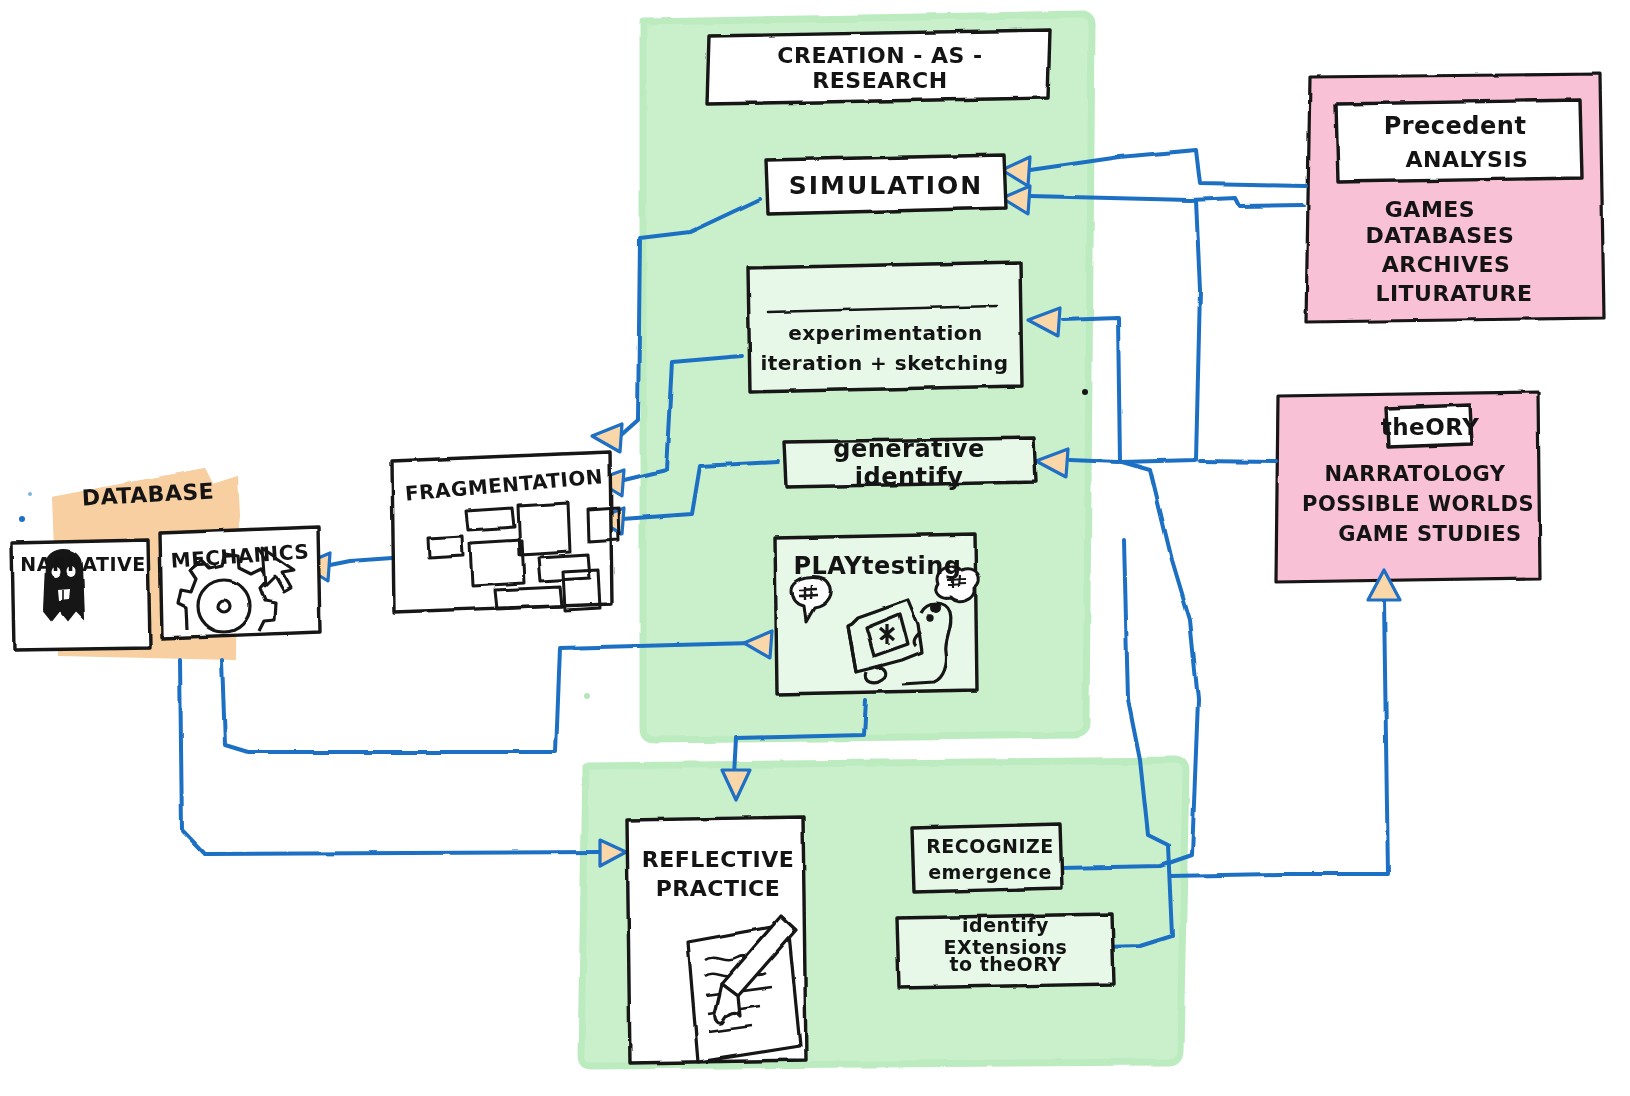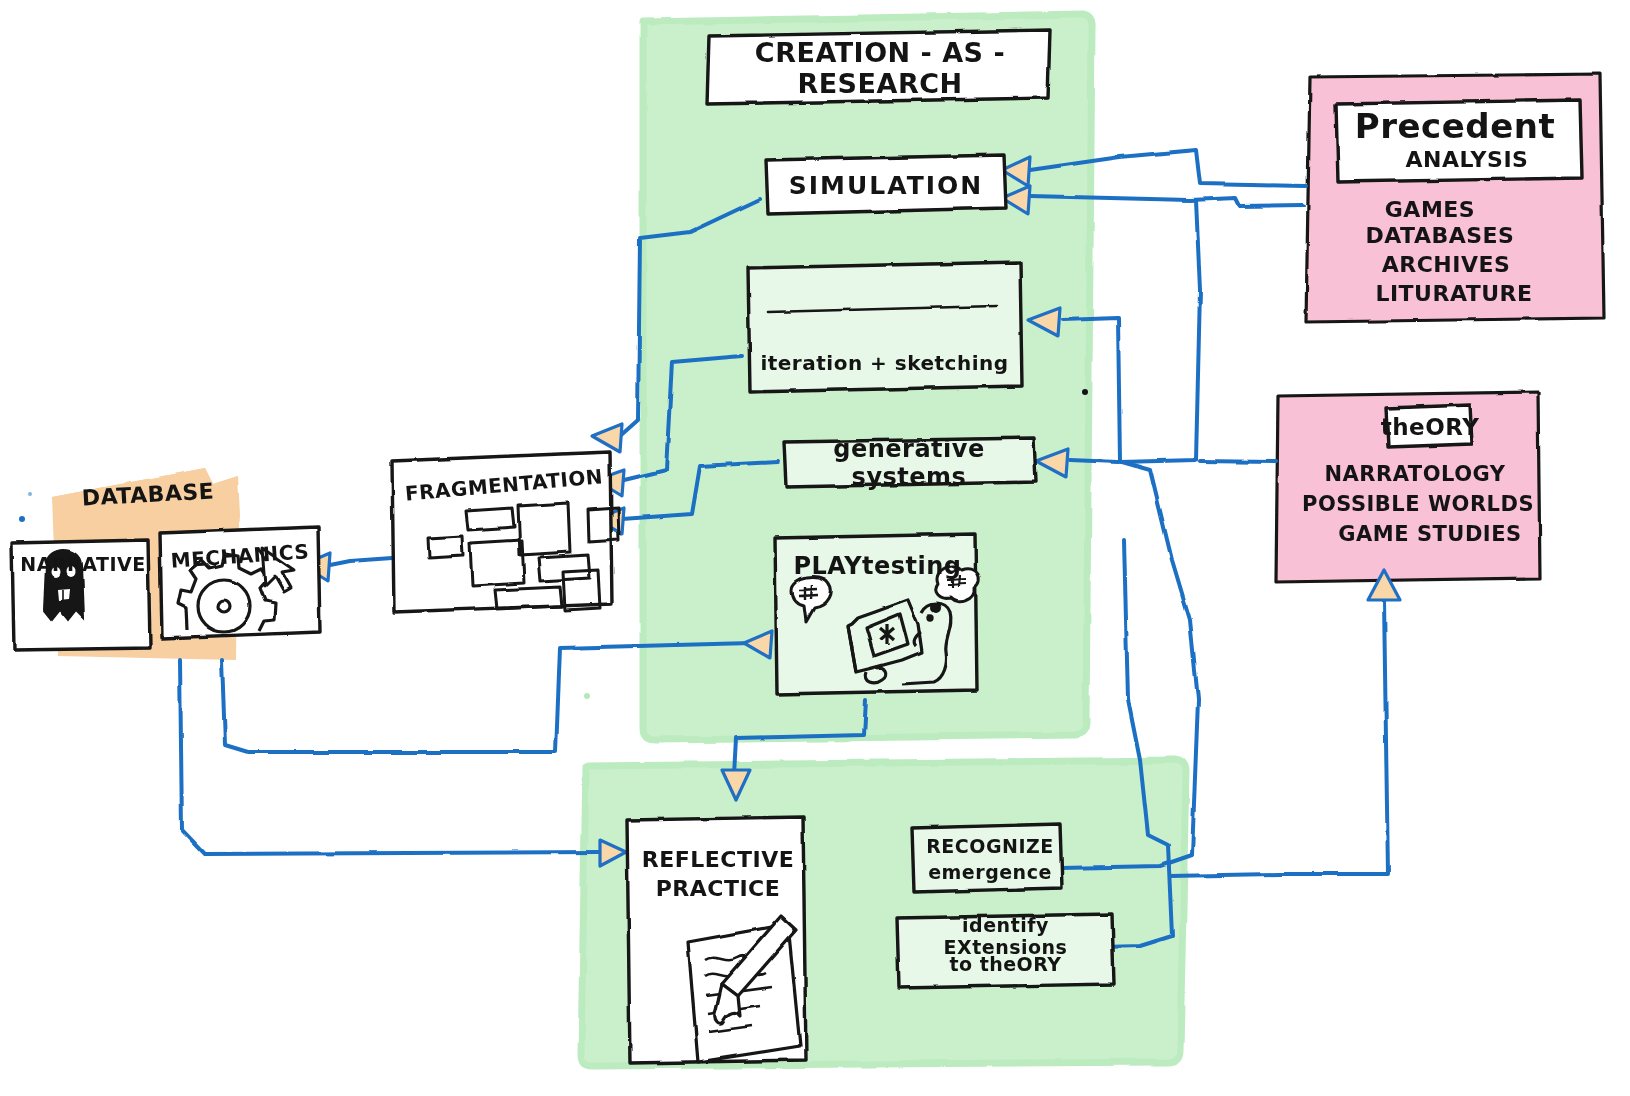--- a/index.html
+++ b/index.html
@@ -201,48 +201,49 @@
       <path d="M705 960 C715 953 725 965 736 958 C746 952 756 963 766 957" fill="none" stroke-width="2.6"></path>
       <path d="M705 976 C715 969 725 981 736 974 C746 968 756 979 766 973" fill="none" stroke-width="2.6"></path>
       <path d="M706 996 L772 987" fill="none" stroke-width="2.6"></path>
       <path d="M708 1014 L760 1006" fill="none" stroke-width="2.6"></path>
       <path d="M709 1032 L752 1026" fill="none" stroke-width="2.6"></path>
       <path d="M781 916 L796 930 L738 996 L722 984 Z"></path>
       <path d="M738 996 L722 984 L716 1010 C712 1020 720 1028 724 1020 C728 1012 736 1010 740 1016 Z"></path>
     </g>
   </svg>
 
-  <div class="lbl hand up" style="left:720px;top:38px;width:320px;height:60px;font-size:27px;">CREATION - AS - RESEARCH</div>
+  <div class="lbl hand up" style="left:720px;top:38px;width:320px;height:60px;font-size:22px;">CREATION - AS - RESEARCH</div>
 
   <div class="lbl hand up" style="left:776px;top:160px;width:220px;height:50px;font-size:25px;letter-spacing:2px;">SIMULATION</div>
 
+  <div class="lbl hand" style="left:758px;top:318px;width:255px;height:30px;font-size:20px;font-weight:600;">experimentation</div>
   <div class="lbl hand" style="left:752px;top:348px;width:265px;height:30px;font-size:20px;font-weight:600;">iteration + sketching</div>
 
-  <div class="lbl hand" style="left:790px;top:442px;width:238px;height:42px;font-size:24px;">generative systems</div>
+  <div class="lbl hand" style="left:790px;top:442px;width:238px;height:42px;font-size:24px;">generative identify</div>
 
   <div class="lbl hand" style="left:790px;top:548px;width:175px;height:36px;font-size:24px;">PLAYtesting</div>
 
   <div class="lbl hand up" style="left:404px;top:468px;width:200px;height:34px;font-size:20px;transform:rotate(-5deg);">FRAGMENTATION</div>
 
   <div class="lbl hand up" style="left:58px;top:477px;width:180px;height:34px;font-size:22px;transform:rotate(-3deg);">DATABASE</div>
 
   <div class="lbl hand up" style="left:18px;top:548px;width:130px;height:32px;font-size:19px;">NARRATIVE</div>
 
   <div class="lbl hand up" style="left:166px;top:540px;width:148px;height:32px;font-size:20px;transform:rotate(-4deg);">MECHANICS</div>
 
   <div class="lbl hand up" style="left:634px;top:843px;width:168px;height:32px;font-size:22px;">ReFLECtiVE</div>
   <div class="lbl hand up" style="left:634px;top:872px;width:168px;height:32px;font-size:22px;">PRACtiCE</div>
 
   <div class="lbl hand up" style="left:920px;top:832px;width:140px;height:28px;font-size:19px;">RECOGNIZE</div>
   <div class="lbl hand" style="left:920px;top:858px;width:140px;height:28px;font-size:19px;">emergence</div>
 
   <div class="lbl hand" style="left:903px;top:922px;width:205px;height:28px;font-size:19px;">identify EXtensions</div>
   <div class="lbl hand" style="left:903px;top:950px;width:205px;height:28px;font-size:19px;">to theORY</div>
 
-  <div class="lbl hand" style="left:1340px;top:106px;width:230px;height:40px;font-size:34px;">Precedent</div>
+  <div class="lbl hand" style="left:1340px;top:106px;width:230px;height:40px;font-size:24px;">Precedent</div>
   <div class="lbl hand up" style="left:1352px;top:142px;width:230px;height:34px;font-size:22px;">ANALYSIS</div>
   <div class="lbl hand up" style="left:1330px;top:185px;width:200px;height:32px;font-size:22px;margin-top:8px;">GAMES</div>
   <div class="lbl hand up" style="left:1330px;top:219px;width:220px;height:32px;font-size:22px;text-align:center;">DATABASES</div>
   <div class="lbl hand up" style="left:1336px;top:248px;width:220px;height:32px;font-size:22px;">ARCHIVES</div>
   <div class="lbl hand up" style="left:1344px;top:277px;width:220px;height:32px;font-size:22px;">LITURATURE</div>
 
   <div class="lbl hand" style="left:1390px;top:410px;width:80px;height:34px;font-size:23px;">theORY</div>
   <div class="lbl hand up" style="left:1300px;top:459px;width:230px;height:30px;font-size:21px;">NARRATOLOGY</div>
   <div class="lbl hand up" style="left:1298px;top:489px;width:240px;height:30px;font-size:21px;">POSSIBLE WORLDS</div>
   <div class="lbl hand up" style="left:1310px;top:519px;width:240px;height:30px;font-size:21px;">GAME STUDIES</div>

